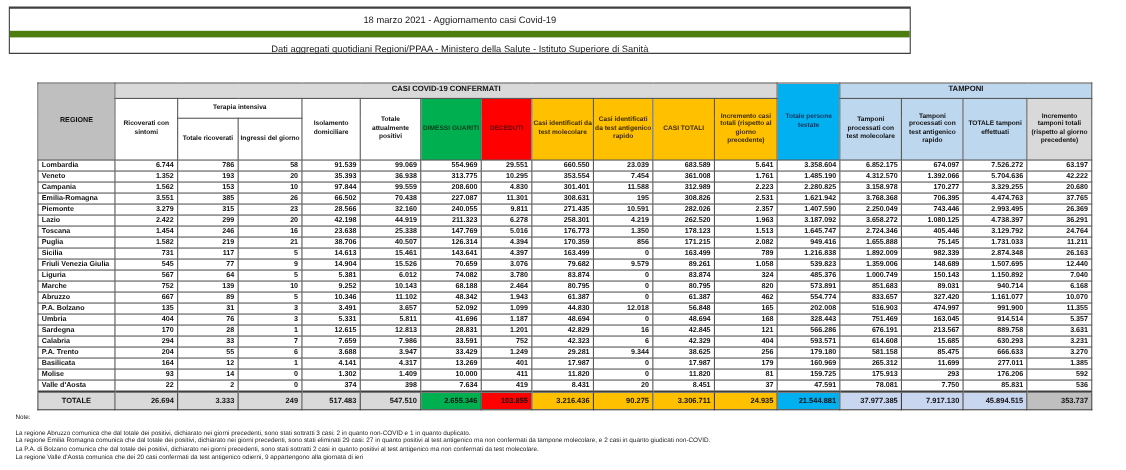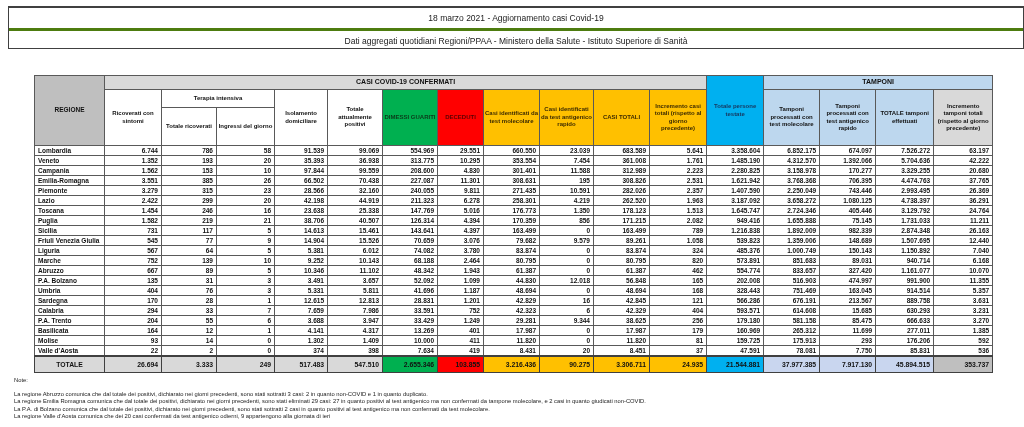--- a/index.html
+++ b/index.html
@@ -1,22 +1,22 @@
 <!DOCTYPE html>
 <html><head>
 <meta charset="utf-8">
 <style>
   * { box-sizing: border-box; }
   html,body { margin:0; padding:0; background:#ffffff; }
   body { width:1024px; height:427px; font-family:"Liberation Sans", sans-serif; }
   .page { position:relative; width:1024px; height:427px; overflow:hidden; background:#fff; }
 
-  .title-box { position:absolute; left:8px; top:6px; width:1016px; border:1px solid #404040; border-top:2px solid #404040; }
+  .title-box { position:absolute; left:8px; top:6px; width:820px; border:1px solid #404040; border-top:2px solid #404040; }
   .title-row { height:20px; line-height:20px; text-align:center; font-size:8.5px; color:#1a1a1a; }
-  .title-row + .title-row { border-top:3px solid #4d7c0f; }
+  .title-row + .title-row { border-top:6px solid #4d7c0f; }
 
   table.covid { position:absolute; left:34px; top:75px; width:958px; border-collapse:collapse; table-layout:fixed; }
   table.covid th, table.covid td { border:1px solid #595959; overflow:hidden; }
 
   thead th { font-size:6px; font-weight:bold; text-align:center; vertical-align:middle; line-height:1.25; padding:1px 1px; color:#111; background:#fff; }
   tr.banner-row { height:14px; }
   tr.sub-row1 { height:18px; }
   tr.sub-row2 { height:38px; }
 
   th.regione-h { background:#bfbfbf; font-size:6.5px; }

